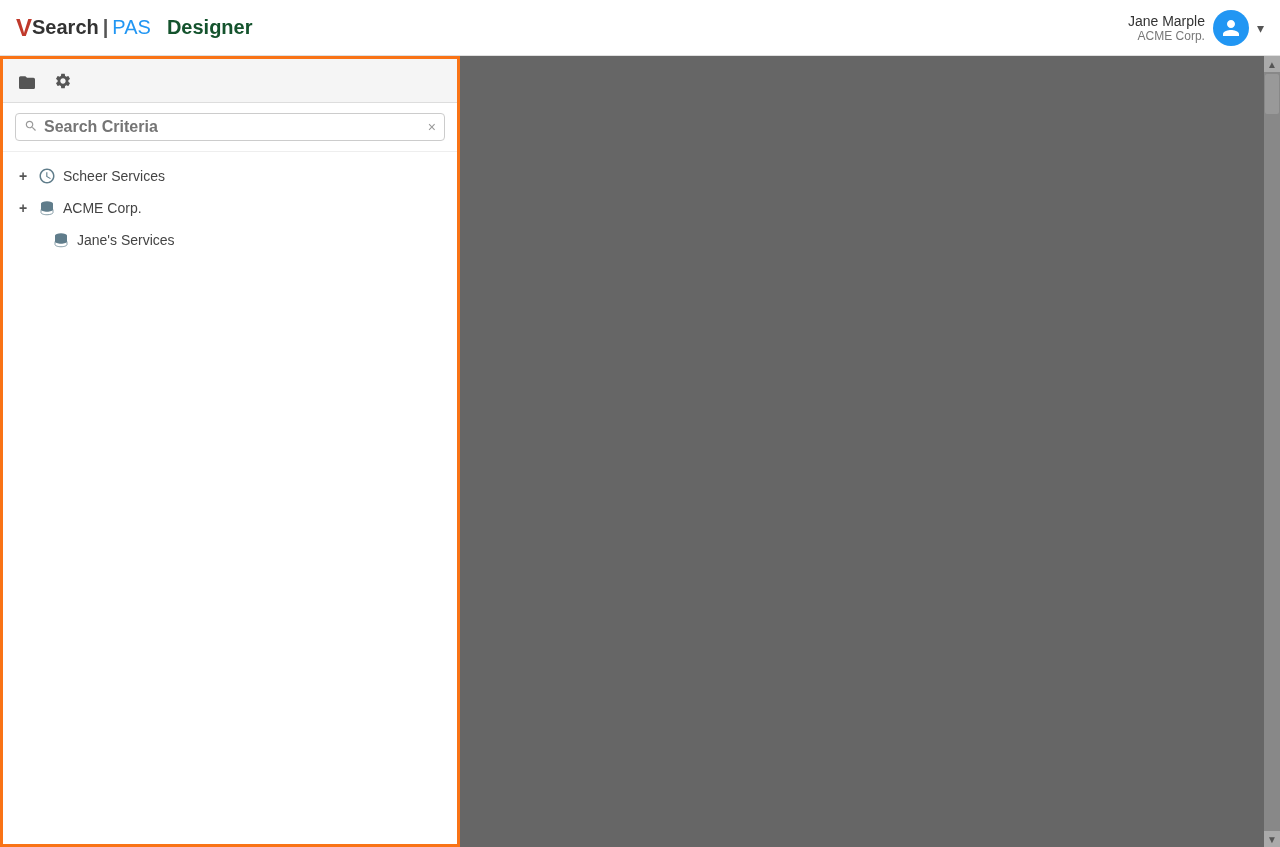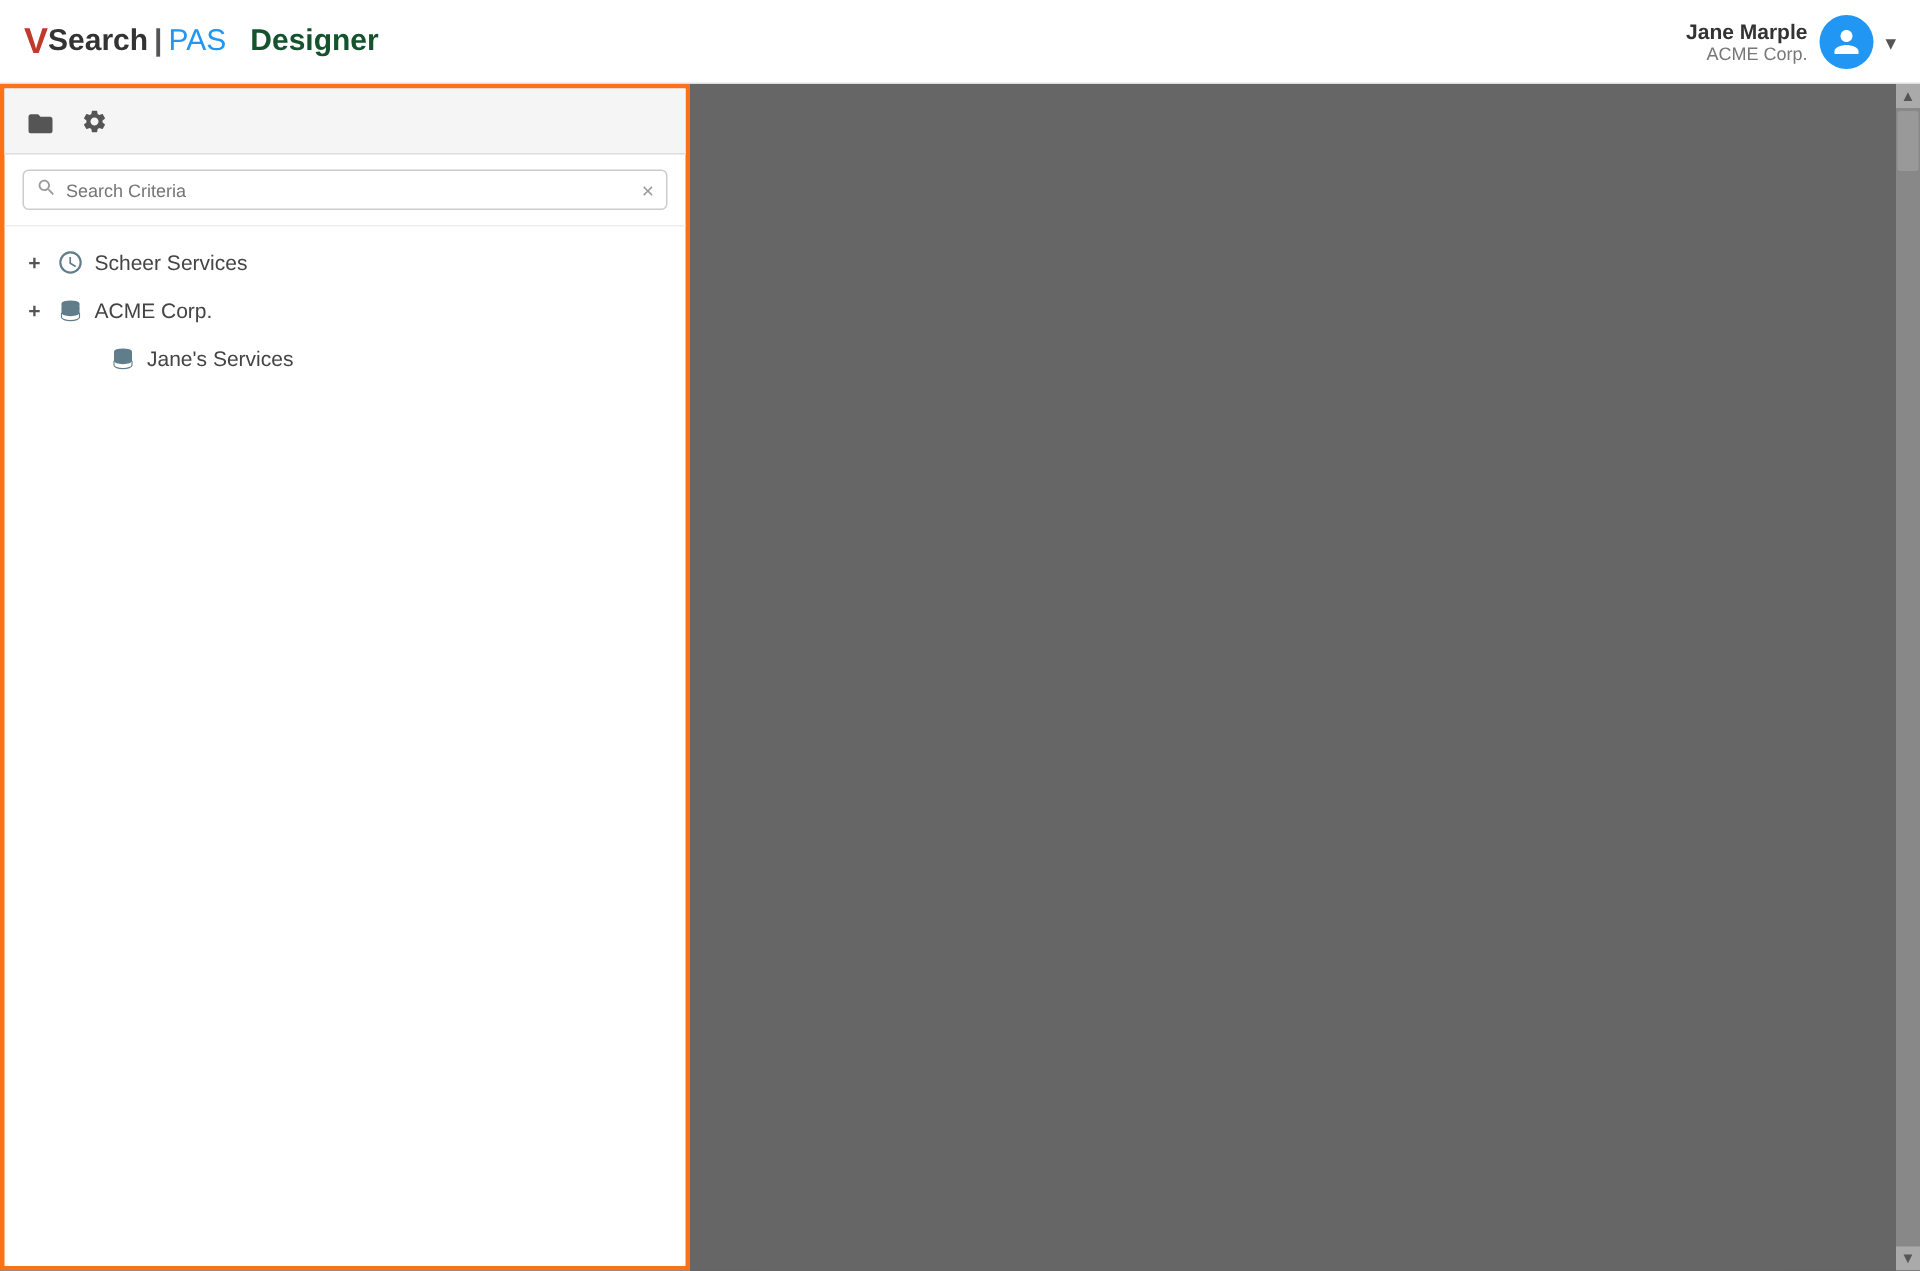--- a/index.html
+++ b/index.html
@@ -58,21 +58,21 @@
     #header-right {
       display: flex;
       align-items: center;
       gap: 8px;
     }
     .user-info {
       text-align: right;
     }
     .user-name {
       font-size: 14px;
-      font-weight: bold;
+      font-weight: normal;
       color: #333;
     }
     .user-company {
       font-size: 12px;
       color: #777;
     }
     .user-avatar {
       width: 36px;
       height: 36px;
       border-radius: 50%;
@@ -155,22 +155,23 @@
       background: white;
     }
     .search-icon-span {
       color: #999;
       font-size: 14px;
     }
     #search-input {
       border: none;
       outline: none;
       flex: 1;
-      font-size: 12px;
+      font-size: 16px;
       color: #ec4899;
+      font-weight: bold;
     }
     .search-clear {
       color: #999;
       cursor: pointer;
       font-size: 14px;
     }
 
     
     #tree-list {
       flex: 1;
@@ -205,21 +206,21 @@
       justify-content: center;
       flex-shrink: 0;
     }
     .tree-label {
       color: #444;
       font-size: 14px;
     }
 
     
     .tree-item-child {
-      padding-left: 69px;
+      padding-left: 48px;
       text-align: right;
     }
 
     
     .icon-clock { color: #607D8B; }
     .icon-db { color: #607D8B; }
 
     
     #right-panel {
       flex: 1;

